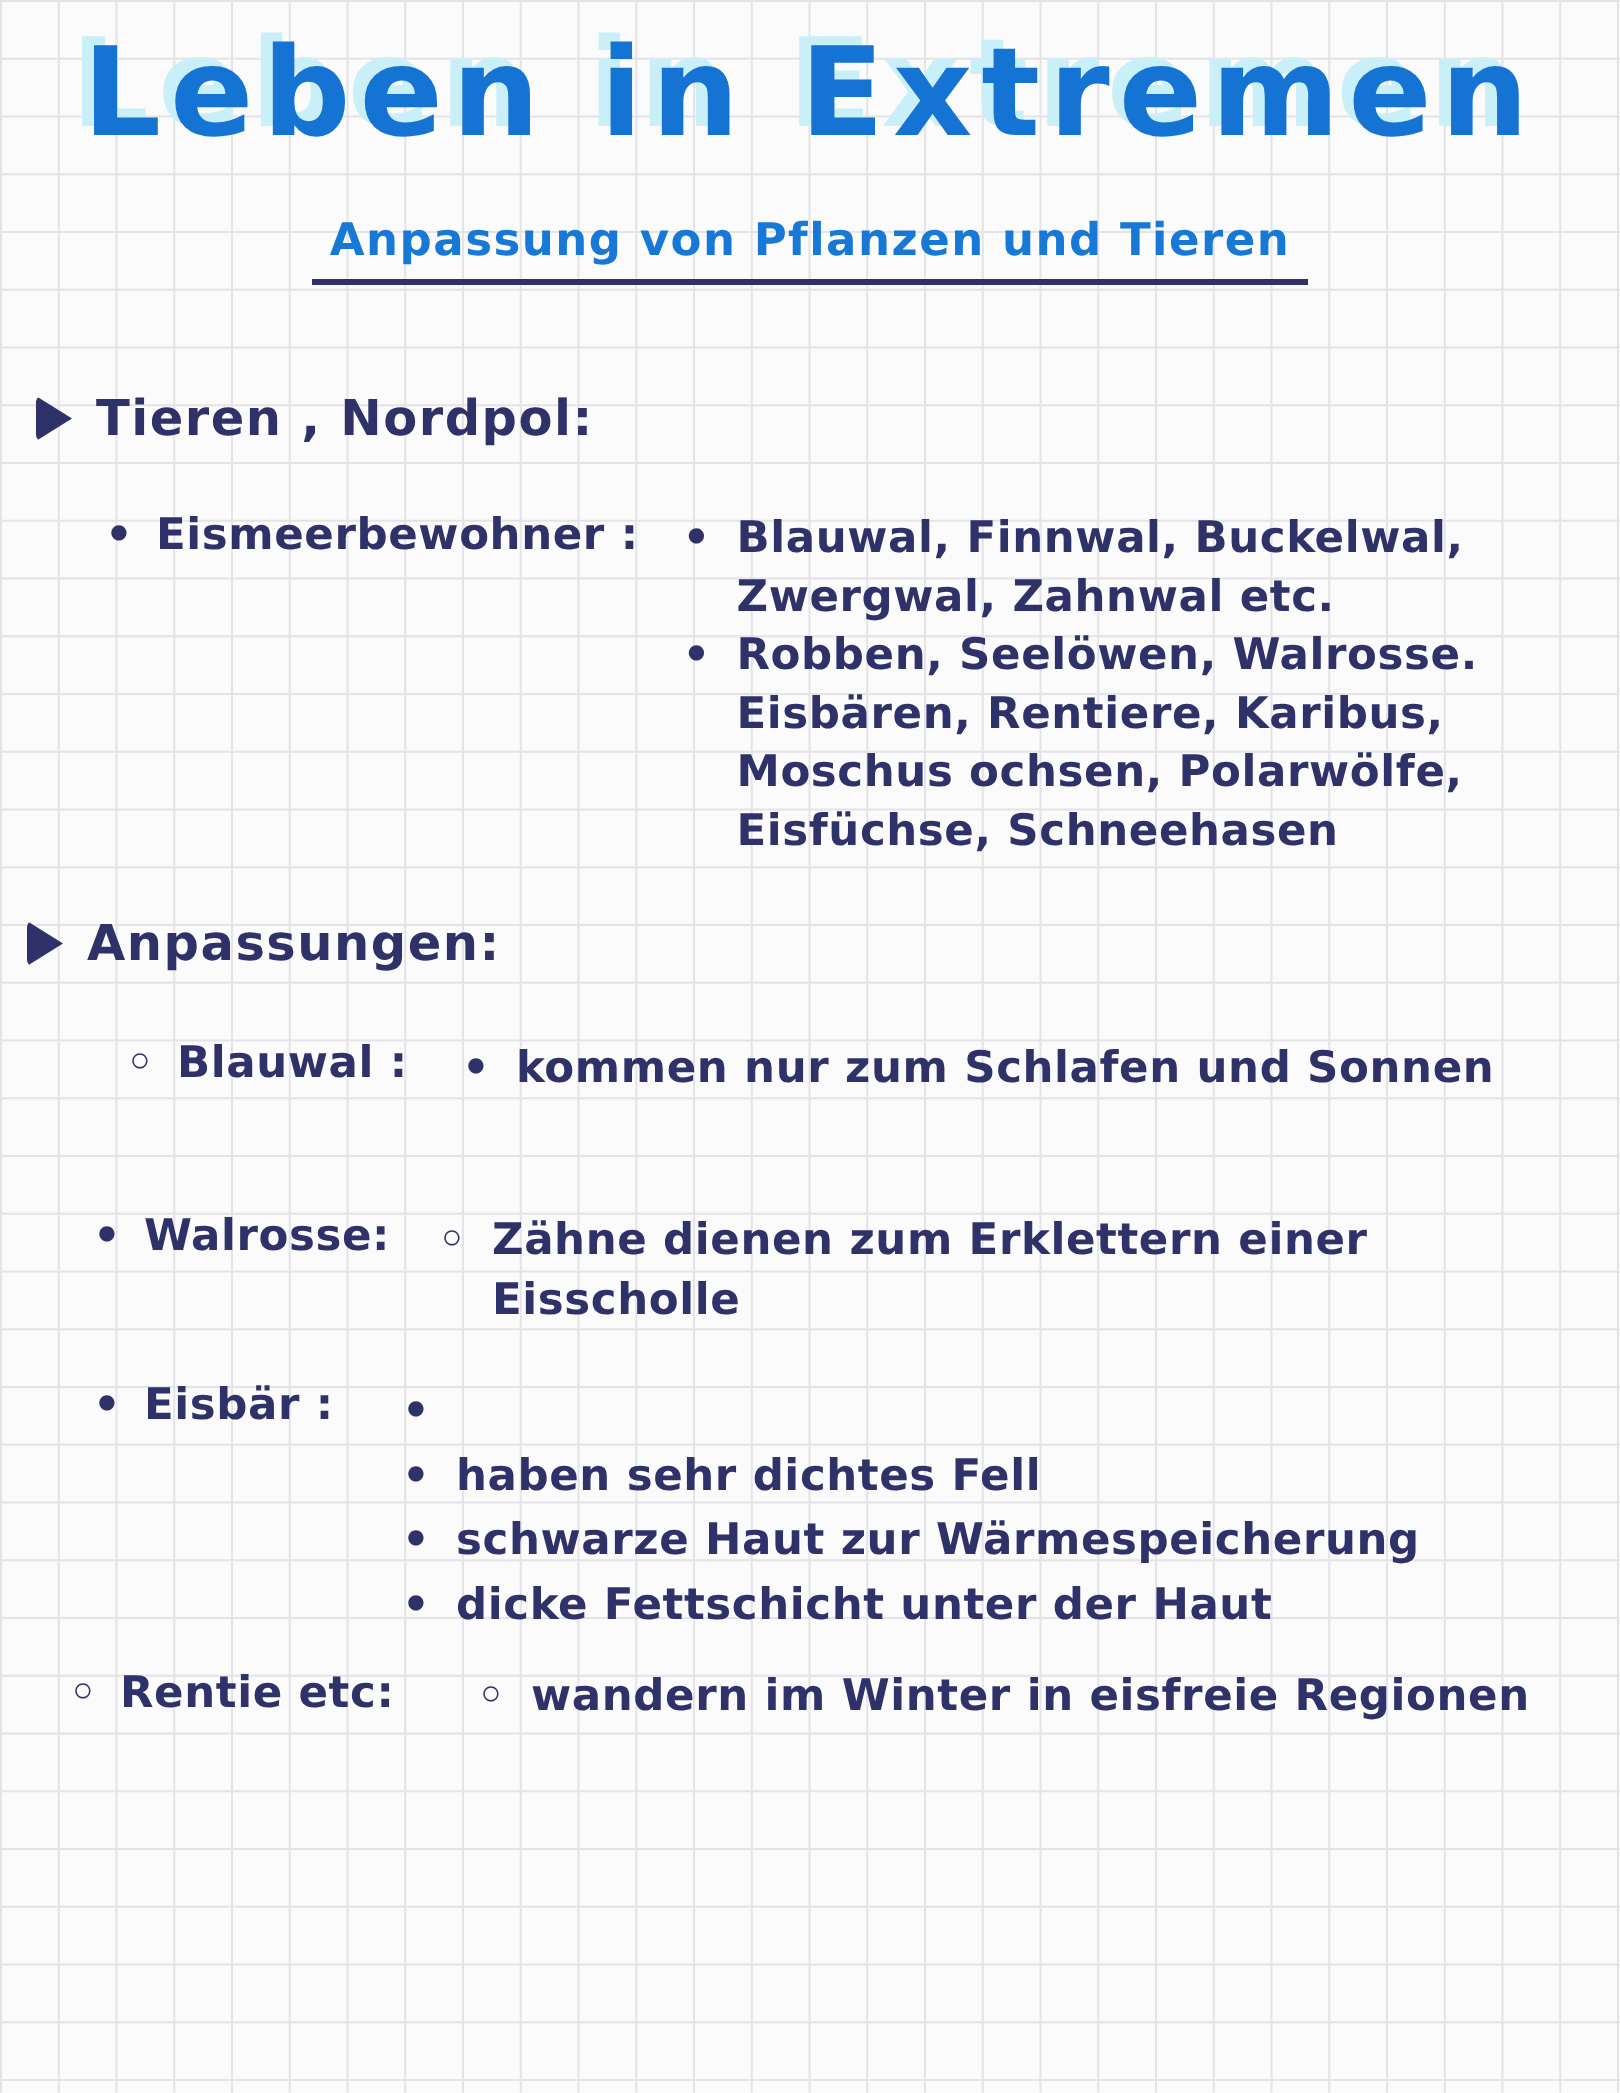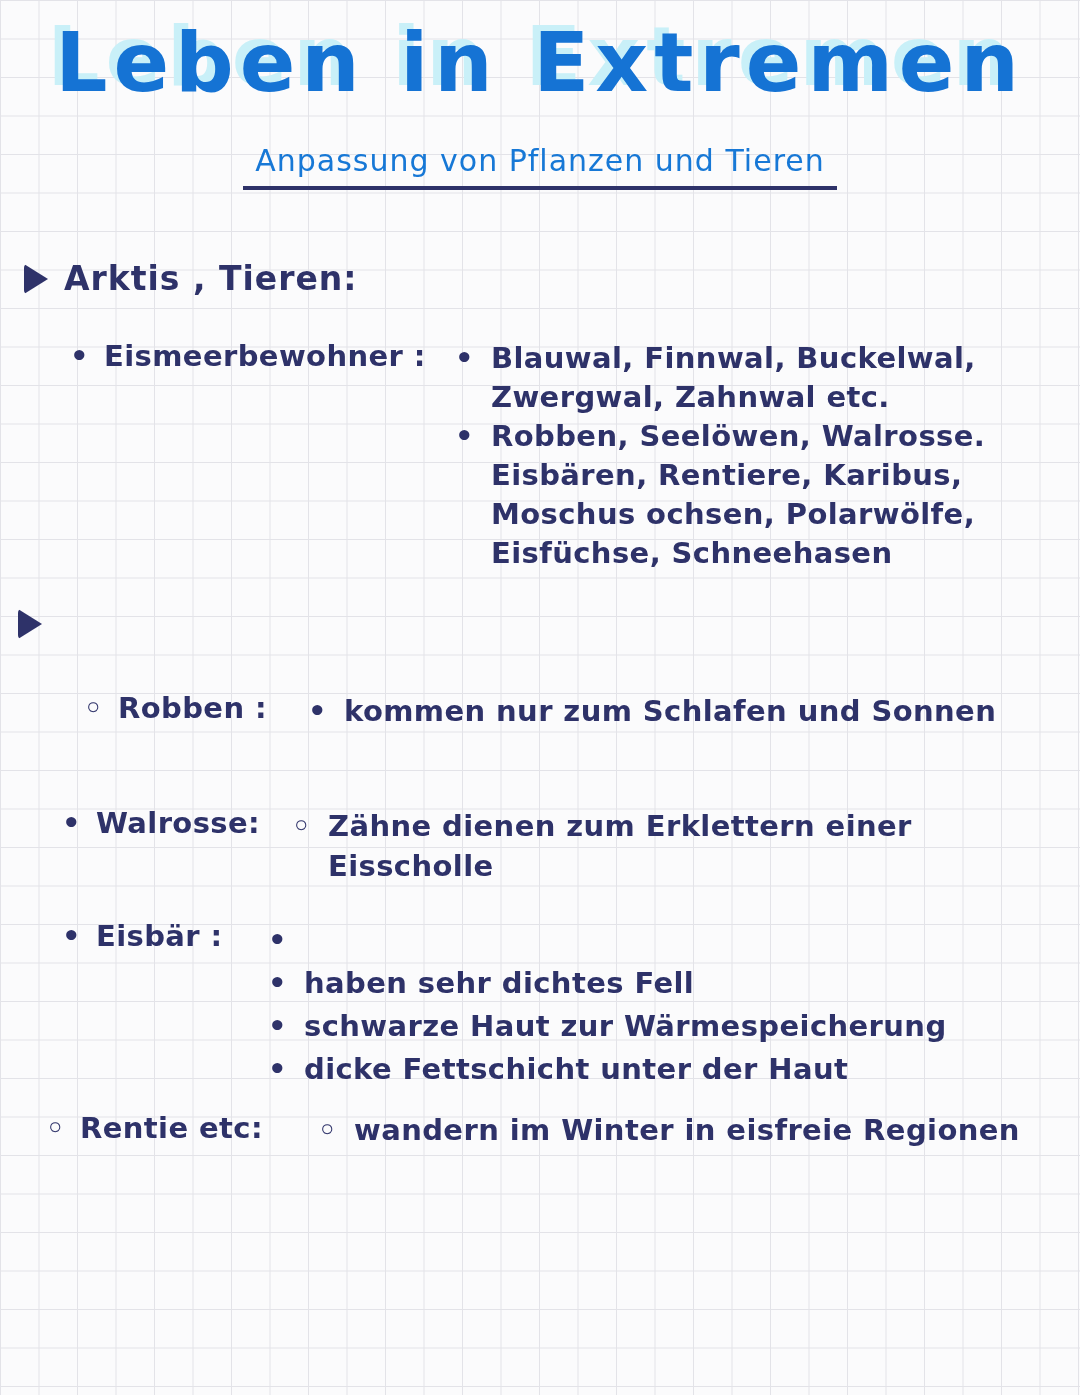--- a/index.html
+++ b/index.html
@@ -19,21 +19,21 @@
     position:absolute;top:2px;left:0;right:0;margin:0;
     text-align:center;
     font-size:82px;font-weight:bold;letter-spacing:6px;
     color:#1573d4;
     text-shadow:-8px -6px 0 #c9f0f8;
     white-space:nowrap;
   }
   .subtitle-wrap{position:absolute;top:130px;left:0;right:0;text-align:center;}
   .subtitle{
     display:inline-block;
-    font-size:30px;font-weight:normal;letter-spacing:1px;
+    font-size:30px;font-weight:bold;letter-spacing:1px;
     color:#1778d6;
     border-bottom:4px solid #2e3269;
     padding:0 12px 8px 12px;
   }
 
   .section-heading{
     position:absolute;display:flex;align-items:center;
     font-size:33px;font-weight:bold;letter-spacing:1px;
   }
   .tri{
@@ -79,21 +79,21 @@
 <div class="page">
 
   <h1 class="title">Leben in Extremen</h1>
 
   <div class="subtitle-wrap">
     <span class="subtitle">Anpassung von Pflanzen und Tieren</span>
   </div>
 
   <div class="section-heading sh1">
     <span class="tri"></span>
-    <span>Arktis , Tieren:</span>
+    <span>Tieren , Nordpol:</span>
   </div>
 
   <div class="row row-eismeer">
     <div class="row-label">
       <span class="b">•</span>
       <span>Eismeerbewohner :</span>
     </div>
     <div class="row-lines">
       <div class="line">
         <span class="lb">•</span>
@@ -117,26 +117,27 @@
       </div>
       <div class="line">
         <span class="lb"></span>
         <span>Eisfüchse, Schneehasen</span>
       </div>
     </div>
   </div>
 
   <div class="section-heading sh2">
     <span class="tri"></span>
+    <span>Anpassungen:</span>
   </div>
 
   <div class="row row-robben">
     <div class="row-label">
       <span class="b">◦</span>
-      <span>Robben :</span>
+      <span>Blauwal :</span>
     </div>
     <div class="row-lines">
       <div class="line">
         <span class="lb">•</span>
         <span>kommen nur zum Schlafen und Sonnen</span>
       </div>
     </div>
   </div>
 
   <div class="row row-walrosse">

